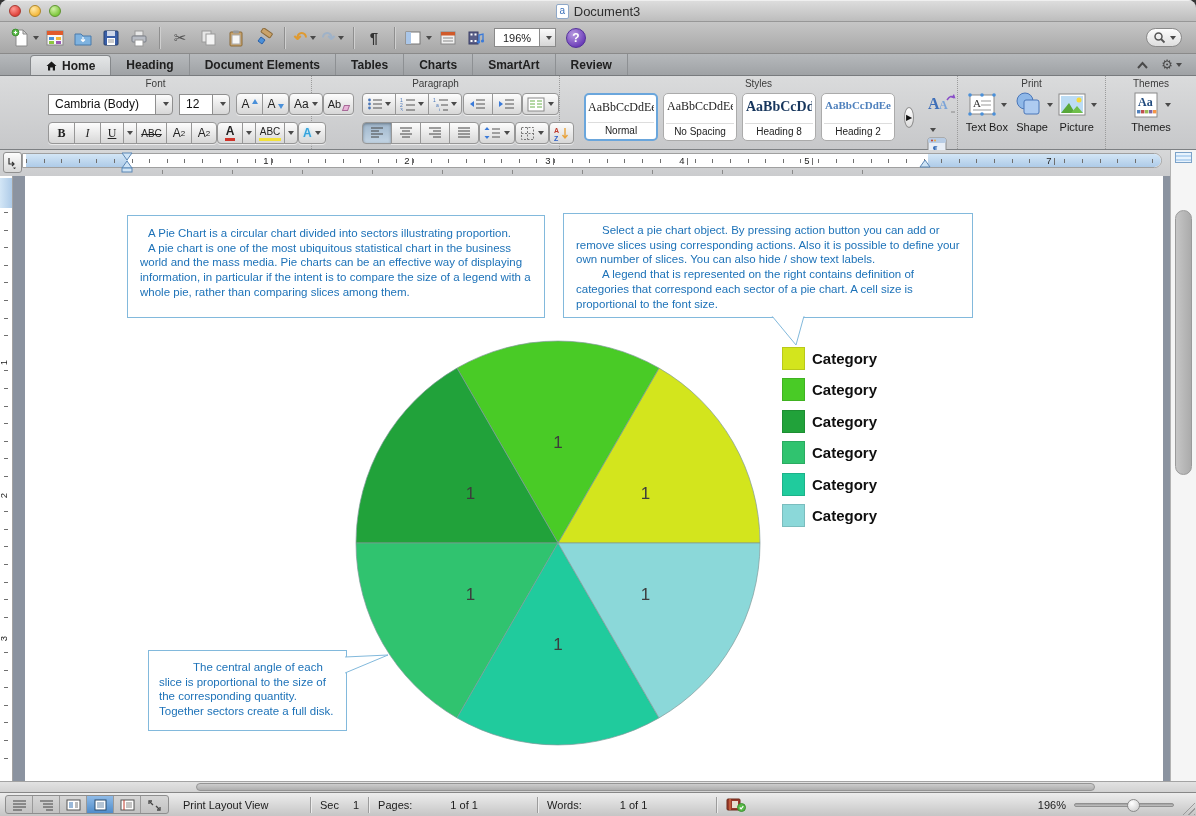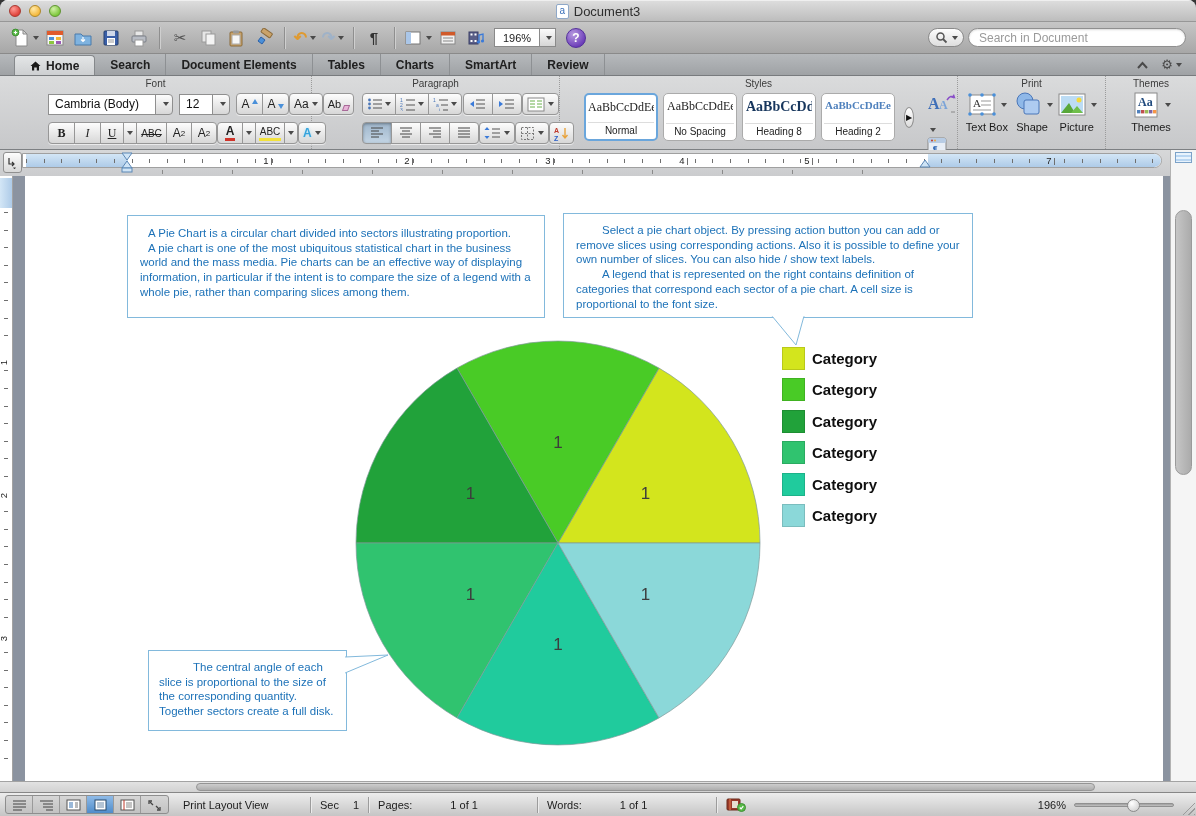--- a/index.html
+++ b/index.html
@@ -28,21 +28,21 @@
   .zoombox{display:flex;align-items:center;margin:0 4px;}
   .zoomfield{width:46px;height:19px;background:#fff;border:1px solid #8a8a8a;font-size:11px;color:#222;display:flex;align-items:center;justify-content:center;}
   .zoomdd{width:17px;height:19px;margin-left:-1px;border:1px solid #8a8a8a;background:linear-gradient(#fbfbfb,#d6d6d6);display:flex;align-items:center;justify-content:center;}
   .helpbtn{width:20px;height:20px;border-radius:50%;background:radial-gradient(circle at 35% 30%,#b79ae0,#6b3cb8 75%);border:1px solid #53309a;color:#fff;font-size:12px;font-weight:bold;display:flex;align-items:center;justify-content:center;margin-left:6px;}
   .searchwrap{margin-left:auto;display:flex;align-items:center;}
   .search-mag{width:36px;height:19px;border:1px solid #8a8a8a;border-radius:10px;background:linear-gradient(#fdfdfd,#dedede);display:flex;align-items:center;justify-content:center;margin-right:4px;}
   .search-input{width:218px;height:19px;border-radius:10px;border:1px solid #8f8f8f;background:#fff;font-size:12px;padding:0 10px;outline:none;color:#333;box-shadow:inset 0 1px 2px rgba(0,0,0,.15);font-family:"Liberation Sans",sans-serif;}
   .search-input::placeholder{color:#9a9a9a;}
 
   
-  .tabrow{position:absolute;left:0;top:54px;width:100%;height:22px;background:linear-gradient(#b6b9bc,#9fa2a5);border-bottom:1px solid #787b7e;display:flex;align-items:stretch;padding-left:14px;text-align:center;}
+  .tabrow{position:absolute;left:0;top:54px;width:100%;height:22px;background:linear-gradient(#b6b9bc,#9fa2a5);border-bottom:1px solid #787b7e;display:flex;align-items:stretch;padding-left:30px;text-align:center;}
   .tab{display:flex;align-items:center;gap:5px;padding:0 15px;font-size:12px;font-weight:bold;color:#202020;border-right:1px solid #8d9093;position:relative;}
   .tab.active{background:linear-gradient(#e4e6e7,#cdcfd1);border:1px solid #85888b;border-bottom:none;border-radius:4px 4px 0 0;margin-top:1px;}
   .tabrow-right{margin-left:auto;display:flex;align-items:center;gap:12px;padding-right:14px;}
 
   
   .ribbon{position:absolute;left:0;top:76px;width:100%;height:74px;background:linear-gradient(#dadbdc,#c7c8ca);border-bottom:1px solid #7d8083;display:flex;justify-content:space-between;}
   .group{position:relative;height:100%;border-right:1px dotted #9b9b9b;padding-top:15px;}
   .group-label{position:absolute;top:2px;left:0;right:0;text-align:center;font-size:10px;color:#3c3c3c;}
   .g-font{width:312px;padding-left:8px;}
   .g-para{width:248px;padding-left:10px;}
@@ -266,34 +266,33 @@
     </div>
     <div class="helpbtn">?</div>
     <div class="searchwrap">
       <span class="search-mag">
         <svg width="14" height="14">
             <circle cx="5.5" cy="5.5" r="3.5" fill="none" stroke="#555" stroke-width="1.5"></circle>
             <line x1="8" y1="8" x2="11.5" y2="11.5" stroke="#555" stroke-width="1.8"></line>
           </svg>
           <span class="dd"></span>
       </span>
-      <input class="search-input" type="text" placeholder="Search in Document" style="">
     </div>
   </div>
 
   <div class="tabrow">
     <div id="tabs" style="display:flex;align-items:stretch;">
         <div class="tab active">
           <svg width="11" height="10">
             <path d="M5.5,0.5 L10.5,5 H9 V9.5 H6.8 V6.5 H4.2 V9.5 H2 V5 H0.5 Z" fill="#1a1a1a"></path>
           </svg>
           <span>Home</span>
         </div>
         <div class="tab">
-          <span>Search</span>
+          <span>Heading</span>
         </div>
         <div class="tab">
           <span>Document Elements</span>
         </div>
         <div class="tab">
           <span>Tables</span>
         </div>
         <div class="tab">
           <span>Charts</span>
         </div>

